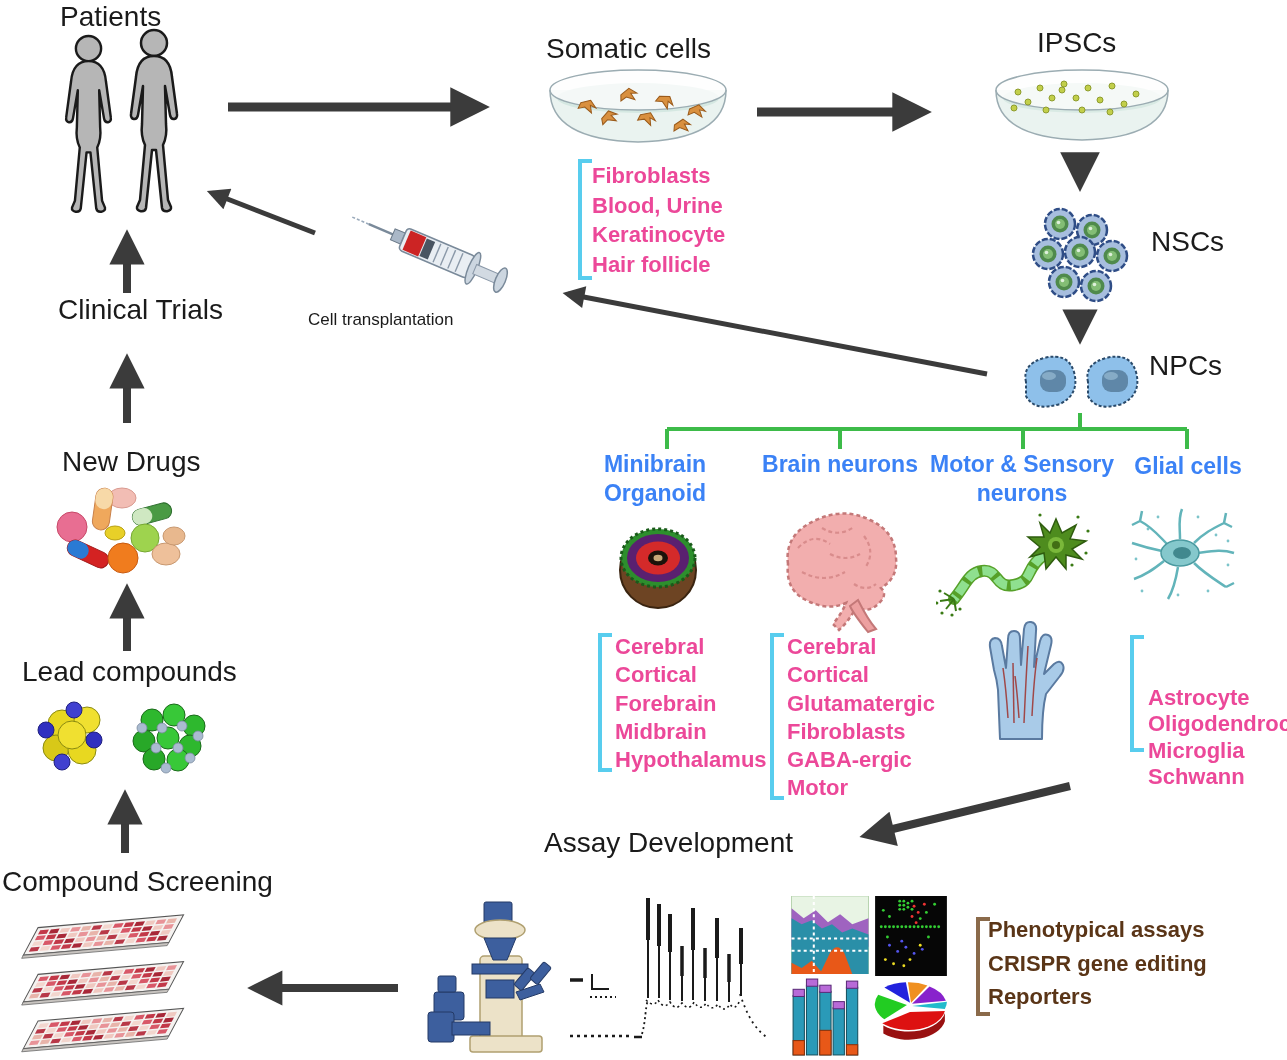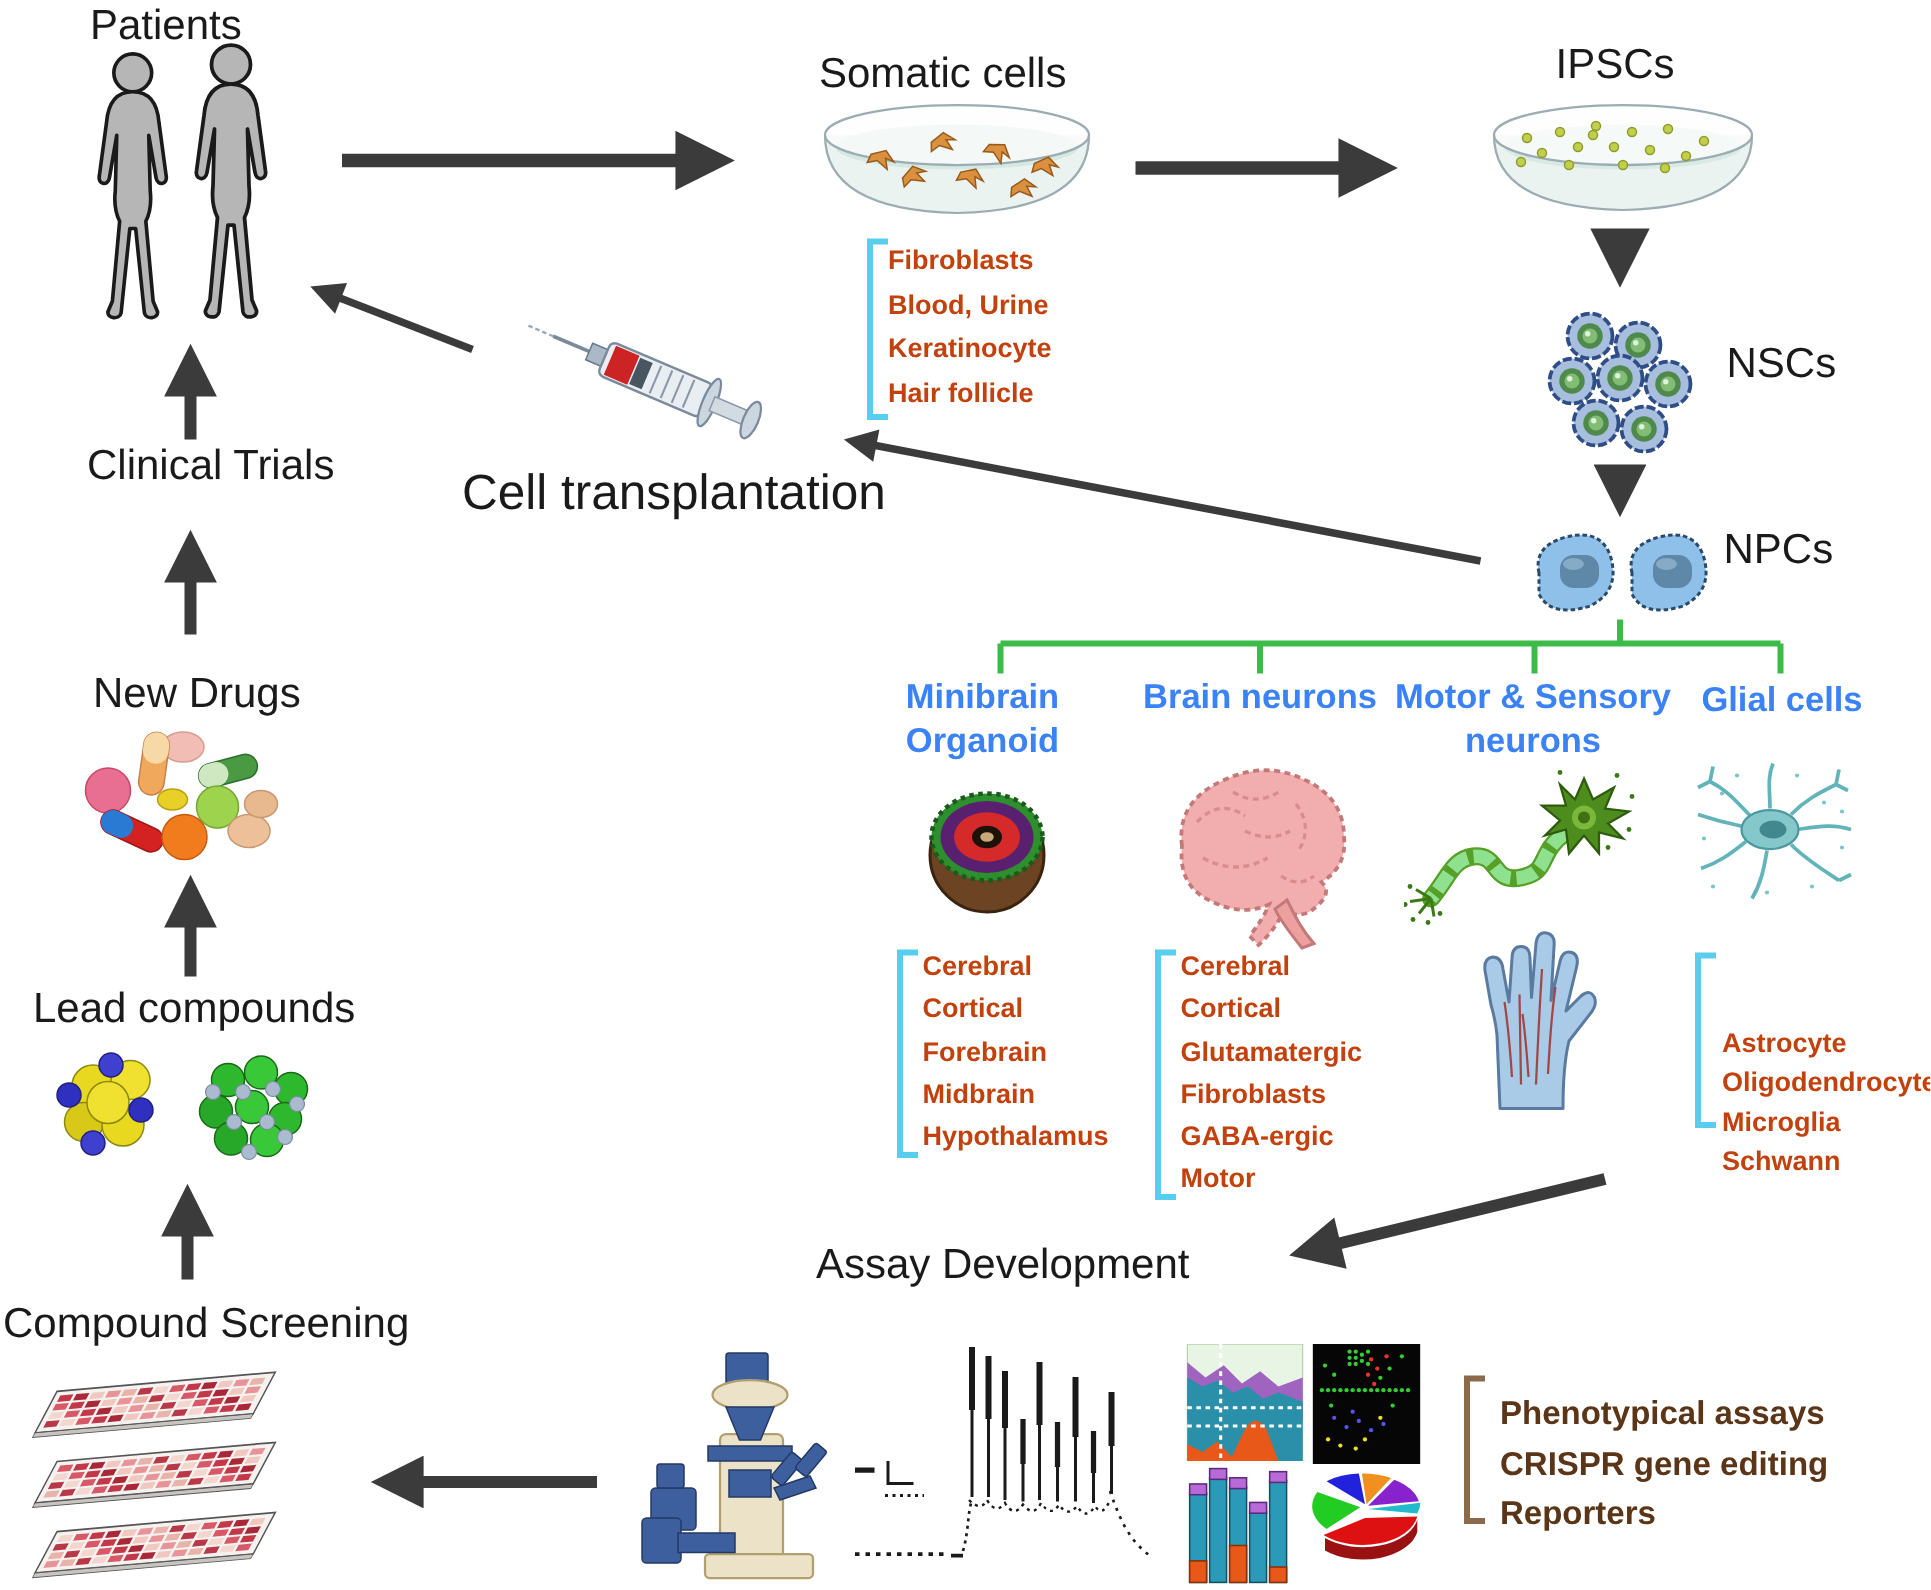--- a/index.html
+++ b/index.html
@@ -2,25 +2,25 @@
 <html><head>
 <meta charset="utf-8">
 <style>
   html,body{margin:0;padding:0;background:#fff;}
   #canvas{position:relative;width:1287px;height:1060px;background:#fff;overflow:hidden;
           font-family:"Liberation Sans",sans-serif;}
   .lbl{position:absolute;font-size:28px;line-height:1.05;color:#1a1a1a;white-space:nowrap;z-index:4;}
   .cat{position:absolute;font-size:23px;font-weight:bold;color:#3b82f6;text-align:center;
        transform:translateX(-50%);line-height:29px;white-space:nowrap;z-index:4;}
   .blist{position:absolute;z-index:4;margin:0;padding:0;list-style:none;
-         font-size:18px;font-weight:bold;color:#c2410c;white-space:nowrap;}
+         font-size:22px;font-weight:bold;color:#ec4899;white-space:nowrap;}
   .blist li{height:28.3px;}
   .blist.s li{height:29.5px;}
   .blist.g li{height:26.3px;}
-  .mlist{position:absolute;z-index:4;margin:12px;padding:0;list-style:none;
+  .mlist{position:absolute;z-index:4;margin:0;padding:0;list-style:none;
          font-size:22px;font-weight:bold;color:#5a3517;white-space:nowrap;}
   .mlist li{height:33.5px;}
   svg.art{position:absolute;z-index:2;}
   #overlay{position:absolute;left:0;top:0;z-index:3;pointer-events:none;}
 </style>
 </head>
 <body>
 
 <div id="canvas">
 
@@ -54,21 +54,21 @@
 
   <div class="lbl" style="left:60px;top:2px;">Patients</div>
   <div class="lbl" style="left:546px;top:34px;">Somatic cells</div>
   <div class="lbl" style="left:1037px;top:28px;">IPSCs</div>
   <div class="lbl" style="left:1151px;top:227px;">NSCs</div>
   <div class="lbl" style="left:1149px;top:351px;">NPCs</div>
   <div class="lbl" style="left:58px;top:295px;">Clinical Trials</div>
   <div class="lbl" style="left:62px;top:447px;">New Drugs</div>
   <div class="lbl" style="left:22px;top:657px;">Lead compounds</div>
   <div class="lbl" style="left:2px;top:867px;">Compound Screening</div>
-  <div class="lbl" style="left:308px;top:311px;font-size:33px;">Cell transplantation</div>
+  <div class="lbl" style="left:308px;top:311px;font-size:17px;">Cell transplantation</div>
   <div class="lbl" style="left:544px;top:828px;">Assay Development</div>
 
   <div class="cat" style="left:655px;top:450px;">
     <div>Minibrain</div>
     <div>Organoid</div>
   </div>
   <div class="cat" style="left:840px;top:450px;">Brain neurons</div>
   <div class="cat" style="left:1022px;top:450px;">
     <div>Motor &amp; Sensory</div>
     <div>neurons</div>

